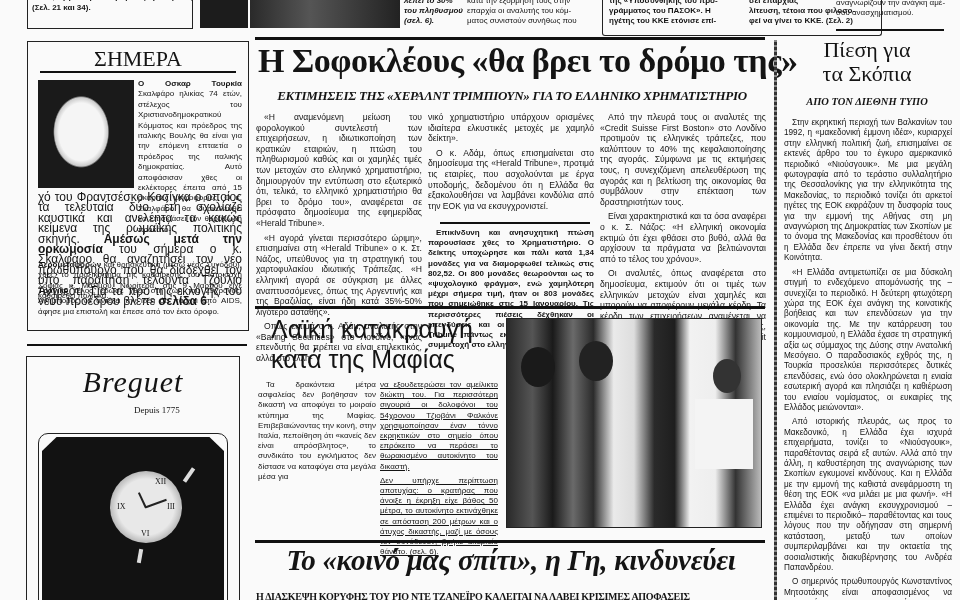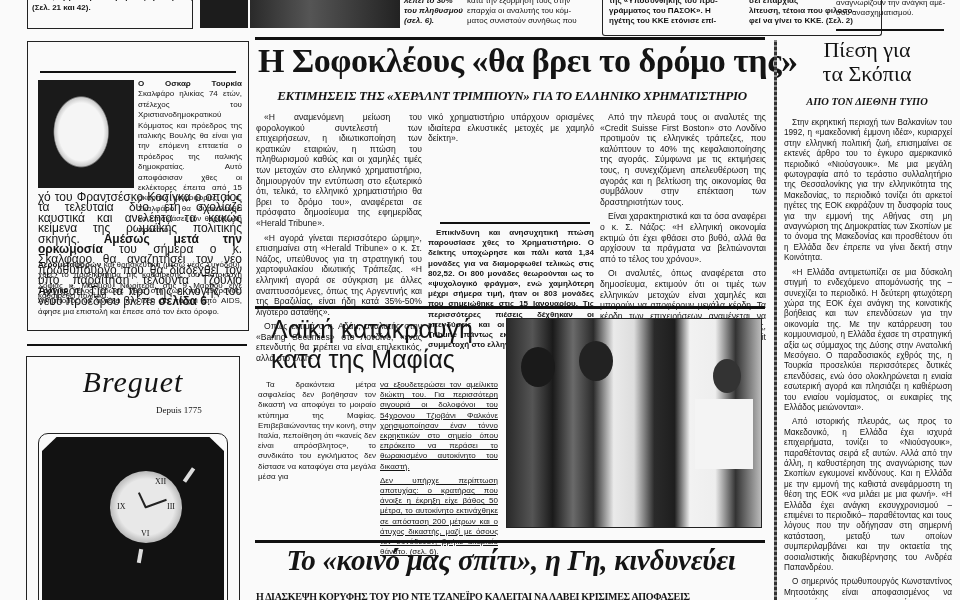--- a/index.html
+++ b/index.html
@@ -12,21 +12,21 @@
   .serif { font-family: "Liberation Serif", serif; }
   .rule { position: absolute; background: #111; }
   .box { position: absolute; border: 1.5px solid #222; }
   .photo { position: absolute; overflow: hidden; }
 </style>
 </head>
 <body>
 
 <div class="box" style="left:27px;top:-4px;width:166px;height:33px;border-top:none;">
   <div class="txt b" style="position:absolute;left:4px;top:-4px;width:160px;font-size:8px;white-space:nowrap;overflow:hidden;">θνους Οργανισμού Αερομεταφορών (ΙΑΤΑ).</div>
-  <div class="txt b" style="position:absolute;left:4px;top:7px;font-size:8px;">(Σελ. 21 και 42).</div>
+  <div class="txt b" style="position:absolute;left:4px;top:7px;font-size:8px;">(Σελ. 21 και 34).</div>
 </div>
 <div class="photo" style="left:200px;top:0;width:48px;height:28px;background:#1c1c1c;"></div>
 
 <div class="photo" style="left:250px;top:0;width:150px;height:28px;background:linear-gradient(90deg,#2a2a2a,#555 40%,#222);"></div>
 <div style="position:absolute;left:404px;top:-4px;width:60px;font-size:8px;line-height:10px;font-style:italic;font-weight:bold;">
   <div>λέπει το 30%</div>
   <div>του πληθυσμού</div>
   <div>(σελ. 6).</div>
 </div>
 <div class="txt" style="position:absolute;left:467px;top:-4px;width:122px;font-size:8px;line-height:10px;">
@@ -45,20 +45,21 @@
     <div>λίτευση, τέτοια που φιλοσο-</div>
     <div>φεί να γίνει το ΚΚΕ. (Σελ. 2)</div>
   </div>
 </div>
 <div style="position:absolute;left:836px;top:-2px;width:124px;font-size:8px;line-height:10px;">
   <div>αναγνωρίζουν την ανάγκη αμέ-</div>
   <div>σου ανασχηματισμού.</div>
 </div>
 
 <div class="box" style="left:27px;top:41px;width:222px;height:290px;border-width:1.2px;">
+  <div class="serif" style="position:absolute;left:0;right:0;top:4px;text-align:center;font-size:22px;letter-spacing:0px;">ΣΗΜΕΡΑ</div>
   <div class="rule" style="left:12px;right:12px;top:29px;height:2px;"></div>
   <div class="photo" style="left:10px;top:38px;width:96px;height:108px;background:radial-gradient(ellipse 28px 36px at 45% 48%,#f5f5f5 80%,#ccc 95%,transparent 100%),#1a1a1a;"></div>
   <div class="txt" style="position:absolute;left:110px;top:37px;width:104px;font-size:8px;line-height:10.4px;">
     <span class="b">Ο Οσκαρ Τουρκία</span>
     <span>Σκαλφάρο ηλικίας 74 ετών, στέλεχος του Χριστιανοδημοκρατικού Κόμματος και πρόεδρος της ιταλικής Βουλής θα είναι για την επόμενη επταετία ο πρόεδρος της ιταλικής δημοκρατίας. Αυτό αποφάσισαν χθες οι εκλέκτορες έπειτα από 15 άκαρπες ψηφοφορίες. Ο κ. Σκαλφάρο θα δυσκολευθεί να επισκιάσει τον θορυβώδη προκάτο-</span>
   </div>
   <div class="txt" style="position:absolute;left:10px;top:150px;width:204px;font-size:12px;line-height:10.4px;">
     <span>χό του Φραντσέσκο Κοσίγκα ο οποίος τα τελευταία δύο έτη σχολίαζε καυστικά και ανελέητα τα κακώς κείμενα της ρωμαϊκής πολιτικής σκηνής.</span>
     <span class="b">Αμέσως μετά την ορκωμοσία</span>
     <span>του σήμερα ο κ. Σκαλφάρο θα αναζητήσει τον νέο πρωθυπουργό που θα διαδεχθεί τον υπό παραίτηση τελούντα Τζούλιο Αντρεότι. Για τα προ της εκλογής του νέου προέδρου βλέπε</span>
@@ -71,21 +72,21 @@
   <div class="txt" style="position:absolute;left:10px;top:244px;width:204px;font-size:8px;line-height:10.4px;">
     <span class="b">Τραγικό</span>
     <span>τέλος, έδωσε χθες στη ζωή του 29χρονος. Ανήμπορος να αντέξει την ιδέα ότι πάσχει από AIDS, άφησε μια επιστολή και έπεσε από τον έκτο όροφο.</span>
   </div>
 </div>
 
 <div class="rule" style="left:27px;top:344px;width:220px;height:2px;"></div>
 
 <div class="box" style="left:26px;top:356px;width:214px;height:250px;border-width:1.2px;">
   <div class="serif" style="position:absolute;left:0;right:0;top:8px;text-align:center;font-size:30px;font-style:italic;letter-spacing:1px;">Breguet</div>
-  <div class="serif" style="position:absolute;left:129px;top:48px;font-size:9px;">Depuis 1775</div>
+  <div class="serif" style="position:absolute;left:107px;top:48px;font-size:9px;">Depuis 1775</div>
   <div style="position:absolute;left:11px;top:76px;width:190px;height:180px;border:1px solid #222;border-radius:10px 10px 0 0;padding:3px;">
     <div class="photo" style="position:relative;left:0;top:0;width:182px;height:176px;background:#121212;clip-path:polygon(8% 0,92% 0,100% 8%,100% 100%,0 100%,0 8%);">
       <div style="position:absolute;left:68px;top:34px;width:72px;height:72px;border-radius:50%;background:radial-gradient(circle,#e8e8e8 55%,#bbb 70%,#777 80%,#ddd 86%,#444 92%);">
         <div class="serif" style="position:absolute;left:45px;top:6px;font-size:8px;">XII</div>
         <div class="serif" style="position:absolute;right:7px;top:31px;font-size:8px;">III</div>
         <div class="serif" style="position:absolute;left:31px;bottom:5px;font-size:8px;">VI</div>
         <div class="serif" style="position:absolute;left:7px;top:31px;font-size:8px;">IX</div>
         <div style="position:absolute;left:35px;top:20px;width:2px;height:17px;background:#222;transform:rotate(-25deg);transform-origin:bottom;"></div>
         <div style="position:absolute;left:35px;top:14px;width:1.5px;height:22px;background:#222;transform:rotate(70deg);transform-origin:bottom;"></div>
       </div>
@@ -99,20 +100,21 @@
 <h1 class="serif" style="position:absolute;left:258px;top:42px;width:508px;text-align:center;font-size:34px;font-weight:bold;letter-spacing:-0.5px;white-space:nowrap;">Η Σοφοκλέους «θα βρει το δρόμο της»</h1>
 <h2 class="serif" style="position:absolute;left:258px;top:88px;width:508px;text-align:center;font-size:13px;font-style:italic;font-weight:bold;white-space:nowrap;letter-spacing:-0.3px;">ΕΚΤΙΜΗΣΕΙΣ ΤΗΣ «ΧΕΡΑΛΝΤ ΤΡΙΜΠΙΟΥΝ» ΓΙΑ ΤΟ ΕΛΛΗΝΙΚΟ ΧΡΗΜΑΤΙΣΤΗΡΙΟ</h2>
 
 <div class="txt" style="position:absolute;left:256px;top:112px;width:166px;">
   <p>«Η αναμενόμενη μείωση του φορολογικού συντελεστή των επιχειρήσεων, η ιδιωτικοποίηση των κρατικών εταιριών, η πτώση του πληθωρισμού καθώς και οι χαμηλές τιμές των μετοχών στο ελληνικό χρηματιστήριο, δημιουργούν την εντύπωση στο εξωτερικό ότι, τελικά, το ελληνικό χρηματιστήριο θα βρει το δρόμο του», αναφέρεται σε πρόσφατο δημοσίευμα της εφημερίδας «Herald Tribune».</p>
   <p>«Η αγορά γίνεται περισσότερο ώριμη», επισημαίνει στη «Herald Tribune» ο κ. Στ. Νάζος, υπεύθυνος για τη στρατηγική του χαρτοφυλακίου ιδιωτικής Τράπεζας. «Η ελληνική αγορά σε σύγκριση με άλλες αναπτυσσόμενες, όπως της Αργεντινής και της Βραζιλίας, είναι ήδη κατά 35%-50% λιγότερο ασταθής».</p>
   <p>Οπως εκτιμά ο κ. Αδάμ, αναλυτής στην «Baring Securities» στο Λονδίνο, «ένας επενδυτής θα πρέπει να είναι επιλεκτικός, αλλά στο ελλη-</p>
 </div>
 <div class="txt" style="position:absolute;left:428px;top:112px;width:166px;">
   <p class="noind">νικό χρηματιστήριο υπάρχουν ορισμένες ιδιαίτερα ελκυστικές μετοχές με χαμηλό δείκτη».</p>
+  <p>Ο κ. Αδάμ, όπως επισημαίνεται στο δημοσίευμα της «Herald Tribune», προτιμά τις εταιρίες, που ασχολούνται με έργα υποδομής, δεδομένου ότι η Ελλάδα θα εξακολουθήσει να λαμβάνει κονδύλια από την ΕΟΚ για να εκσυγχρονιστεί.</p>
 </div>
 <div class="rule" style="left:440px;top:222px;width:150px;height:1.5px;"></div>
 <div class="txt b" style="position:absolute;left:428px;top:228px;width:166px;font-size:8px;line-height:10.2px;text-indent:8px;">Επικίνδυνη και ανησυχητική πτώση παρουσίασε χθες το Χρηματιστήριο. Ο δείκτης υποχώρησε και πάλι κατά 1,34 μονάδες για να διαμορφωθεί τελικώς στις 802,52. Οι 800 μονάδες θεωρούνται ως το «ψυχολογικό φράγμα», ενώ χαμηλότερη μέχρι σήμερα τιμή, ήταν οι 803 μονάδες που σημειώθηκε στις 15 Ιανουαρίου. Τις περισσότερες πιέσεις δέχθηκαν οι επενδύσεις και οι τράπεζες. Η Herald Tribune πάντως εκτιμά ότι συμφέρει η συμμετοχή στο ελληνικό Χρηματιστήριο.</div>
 
 <div class="txt" style="position:absolute;left:600px;top:112px;width:166px;">
   <p>Από την πλευρά τους οι αναλυτές της «Credit Suisse First Boston» στο Λονδίνο προτιμούν τις ελληνικές τράπεζες, που καλύπτουν το 40% της κεφαλαιοποίησης της αγοράς. Σύμφωνα με τις εκτιμήσεις τους, η συνεχιζόμενη απελευθέρωση της αγοράς και η βελτίωση της οικονομίας θα συμβάλουν στην επέκταση των δραστηριοτήτων τους.</p>
   <p>Είναι χαρακτηριστικά και τα όσα αναφέρει ο κ. Σ. Νάζος: «Η ελληνική οικονομία εκτιμώ ότι έχει φθάσει στο βυθό, αλλά θα αρχίσουν τα πράγματα να βελτιώνονται από το τέλος του χρόνου».</p>
   <p>Οι αναλυτές, όπως αναφέρεται στο δημοσίευμα, εκτιμούν ότι οι τιμές των ελληνικών μετοχών είναι χαμηλές και μπορούν να αποφέρουν μεγάλα κέρδη. Τα κέρδη των επιχειρήσεων αναμένεται να αυξηθούν κατά 30% το τρέχον έτος, σύμφωνα με τους αναλυτές της «Credit Suisse First Boston».</p>
 </div>
 

